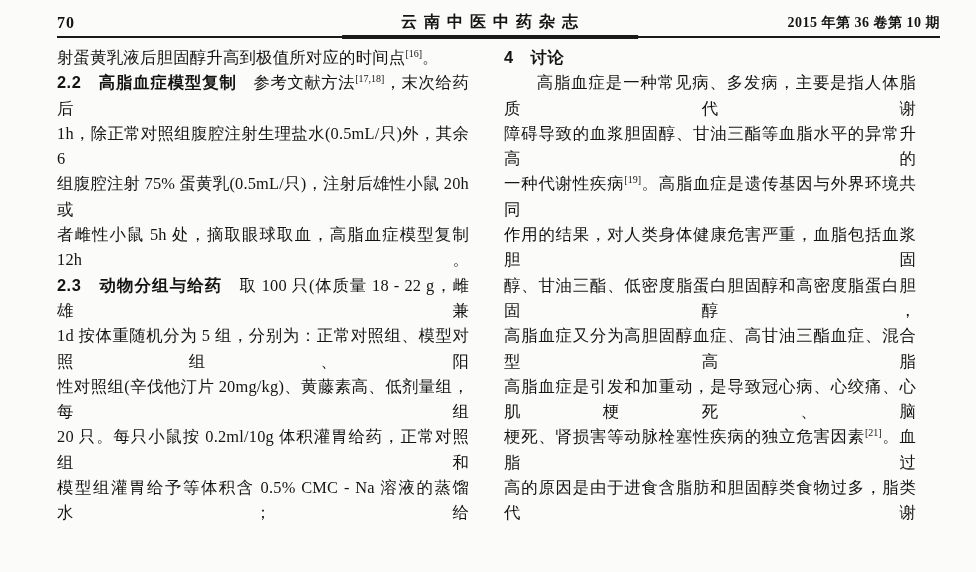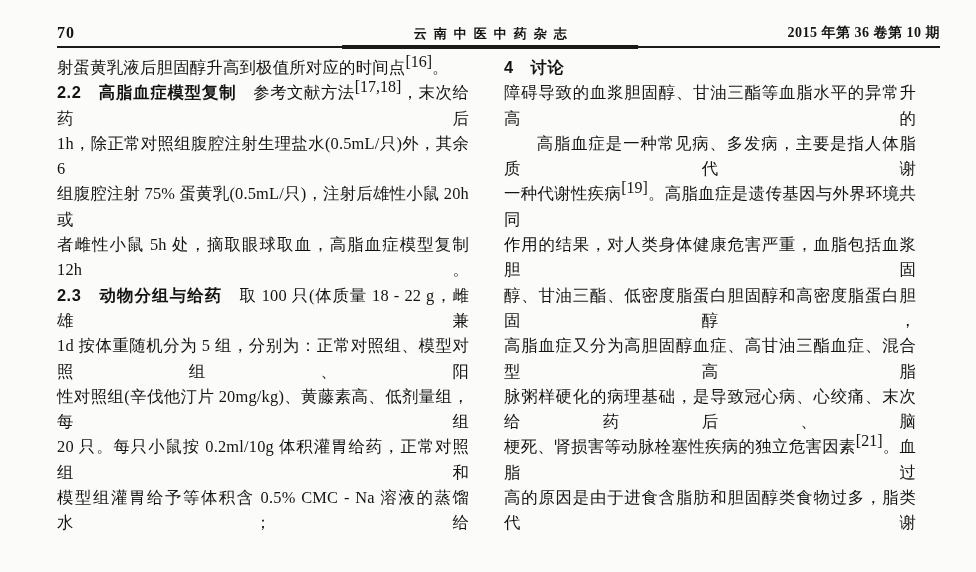--- a/index.html
+++ b/index.html
@@ -7,30 +7,30 @@
     width:976px;height:572px;overflow:hidden;
     background:var(--bg,#fbfbf9);
     font-family:"Liberation Serif","DejaVu Serif",serif;
     color:var(--ink,#141414);
   }
   .page{width:976px;height:572px;position:relative;overflow:hidden;}
 
   
   .hdr{
     position:relative;
-    margin:16px 36px 0 57px;
+    margin:6px 36px 0 57px;
     height:26px;
     display:flex;align-items:flex-end;justify-content:space-between;
     border-bottom:2px solid var(--rule,#1a1a1a);
     padding-bottom:4px;
   }
   .pgnum{font-size:16px;font-weight:700;letter-spacing:1px;}
   .jtitle{
     font-family:"Liberation Sans","DejaVu Sans",sans-serif;
-    font-weight:700;font-size:13px;letter-spacing:7px;
+    font-weight:700;font-size:16px;letter-spacing:7px;
     position:absolute;left:50%;transform:translateX(-53%);bottom:3px;
     white-space:nowrap;
   }
   .issue{font-size:14px;font-weight:700;letter-spacing:.5px;}
   .title-rule{
     position:absolute;left:50%;transform:translateX(-53%);bottom:-3px;
     width:296px;height:4px;background:var(--rule,#1a1a1a);
   }
 
   
@@ -45,21 +45,21 @@
     font-size:16.4px;
     line-height:25.3px;
     white-space:normal;
     text-align:justify;
     text-align-last:left;
     letter-spacing:.2px;
   }
   .tl.full{text-align-last:justify;}
   .tl.ind{text-indent:2em;}
   .tl sup{
-    font-size:16px;line-height:0;vertical-align:6px;letter-spacing:0;
+    font-size:10px;line-height:0;vertical-align:6px;letter-spacing:0;
   }
   .tl .bold{
     font-family:"Liberation Sans","DejaVu Sans",sans-serif;
     font-weight:700;letter-spacing:.5px;
   }
 </style>
 </head>
 <body style="--bg: #fbfbf9; --ink: #141414; --rule: #1a1a1a;">
 
 <div class="page">
@@ -79,25 +79,25 @@
         <div class="tl full"><span>组腹腔注射 75% 蛋黄乳(0.5mL/只)，注射后雄性小鼠 20h 或</span></div>
         <div class="tl full"><span>者雌性小鼠 5h 处，摘取眼球取血，高脂血症模型复制 12h。</span></div>
         <div class="tl full"><span class="bold">2.3　动物分组与给药</span><span>　取 100 只(体质量 18 - 22 g，雌雄兼</span></div>
         <div class="tl full"><span>1d 按体重随机分为 5 组，分别为：正常对照组、模型对照组、阳</span></div>
         <div class="tl full"><span>性对照组(辛伐他汀片 20mg/kg)、黄藤素高、低剂量组，每组</span></div>
         <div class="tl full"><span>20 只。每只小鼠按 0.2ml/10g 体积灌胃给药，正常对照组和</span></div>
         <div class="tl full"><span>模型组灌胃给予等体积含 0.5% CMC - Na 溶液的蒸馏水；给</span></div>
       </section>
     <section class="col">
         <div class="tl"><span class="bold">4　讨论</span></div>
+        <div class="tl full ind"><span>高脂血症是一种常见病、多发病，主要是指人体脂质代谢</span></div>
         <div class="tl full"><span>障碍导致的血浆胆固醇、甘油三酯等血脂水平的异常升高的</span></div>
-        <div class="tl full ind"><span>高脂血症是一种常见病、多发病，主要是指人体脂质代谢</span></div>
         <div class="tl full"><span>一种代谢性疾病</span><sup>[19]</sup><span>。高脂血症是遗传基因与外界环境共同</span></div>
         <div class="tl full"><span>作用的结果，对人类身体健康危害严重，血脂包括血浆胆固</span></div>
         <div class="tl full"><span>醇、甘油三酯、低密度脂蛋白胆固醇和高密度脂蛋白胆固醇，</span></div>
         <div class="tl full"><span>高脂血症又分为高胆固醇血症、高甘油三酯血症、混合型高脂</span></div>
-        <div class="tl full"><span>脉粥样硬化的病理基础，是导致冠心病、心绞痛、末次给药后、脑</span></div>
+        <div class="tl full"><span>高脂血症是引发和加重动，是导致冠心病、心绞痛、心肌梗死、脑</span></div>
         <div class="tl full"><span>梗死、肾损害等动脉栓塞性疾病的独立危害因素</span><sup>[21]</sup><span>。血脂过</span></div>
         <div class="tl full"><span>高的原因是由于进食含脂肪和胆固醇类食物过多，脂类代谢</span></div>
       </section>
   </main>
 
 </div>
 
 </body></html>

